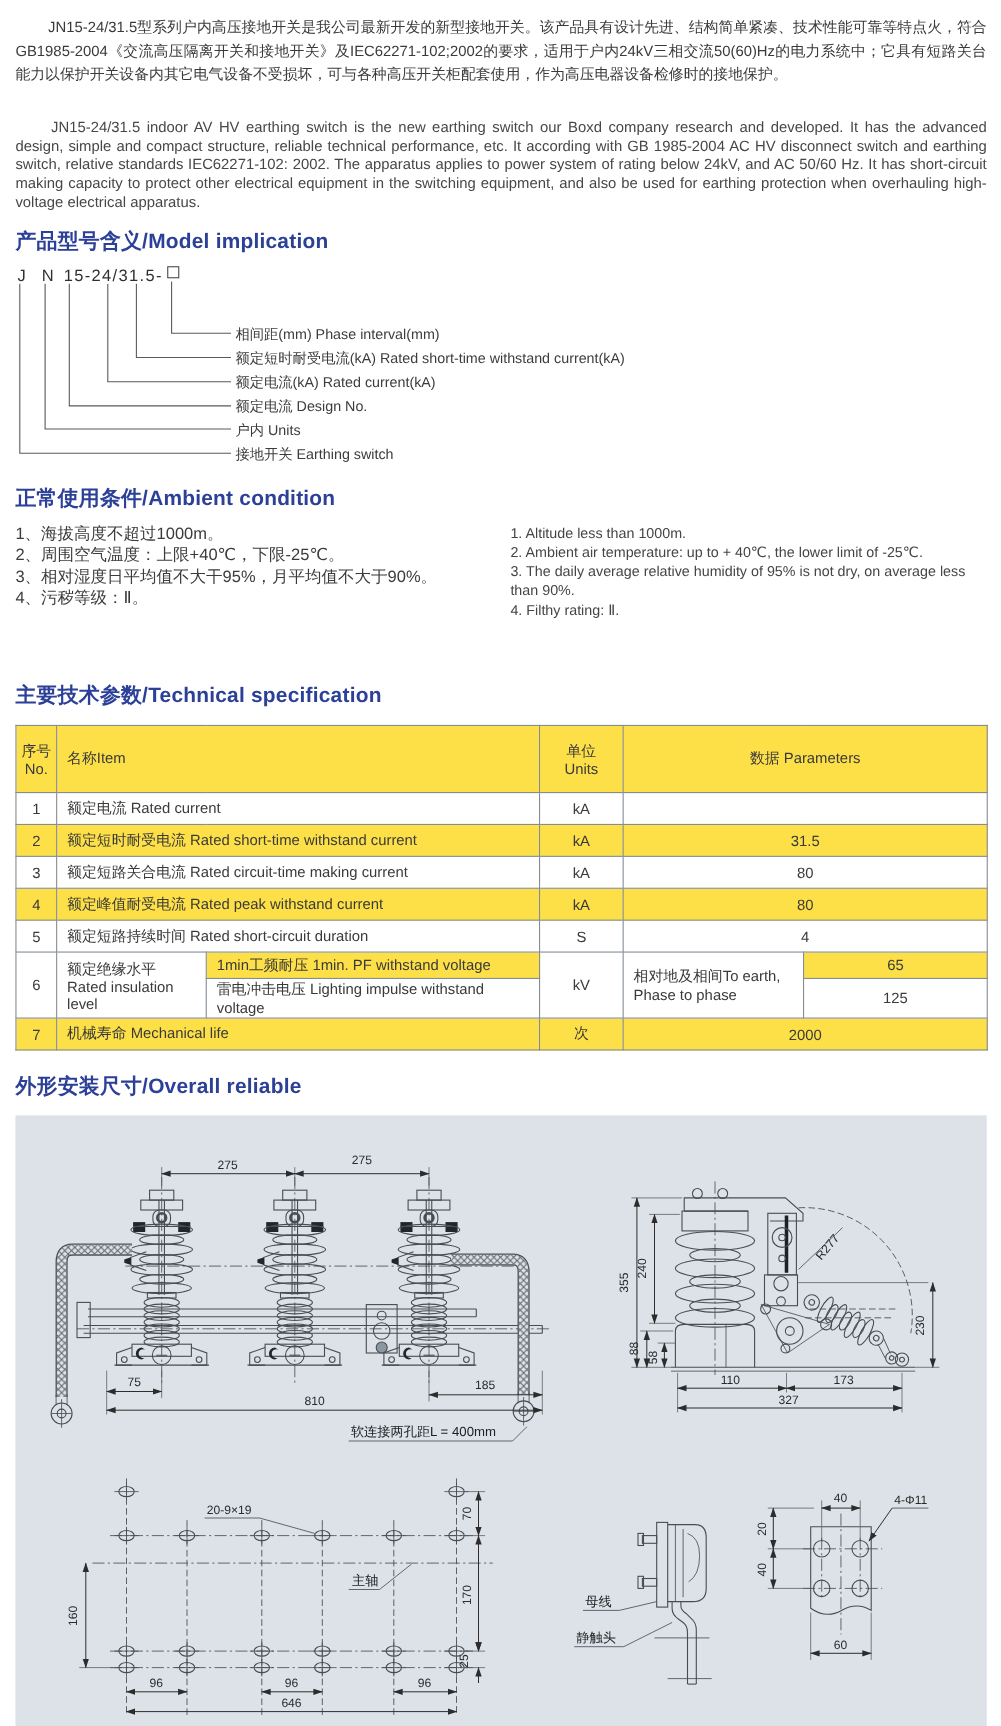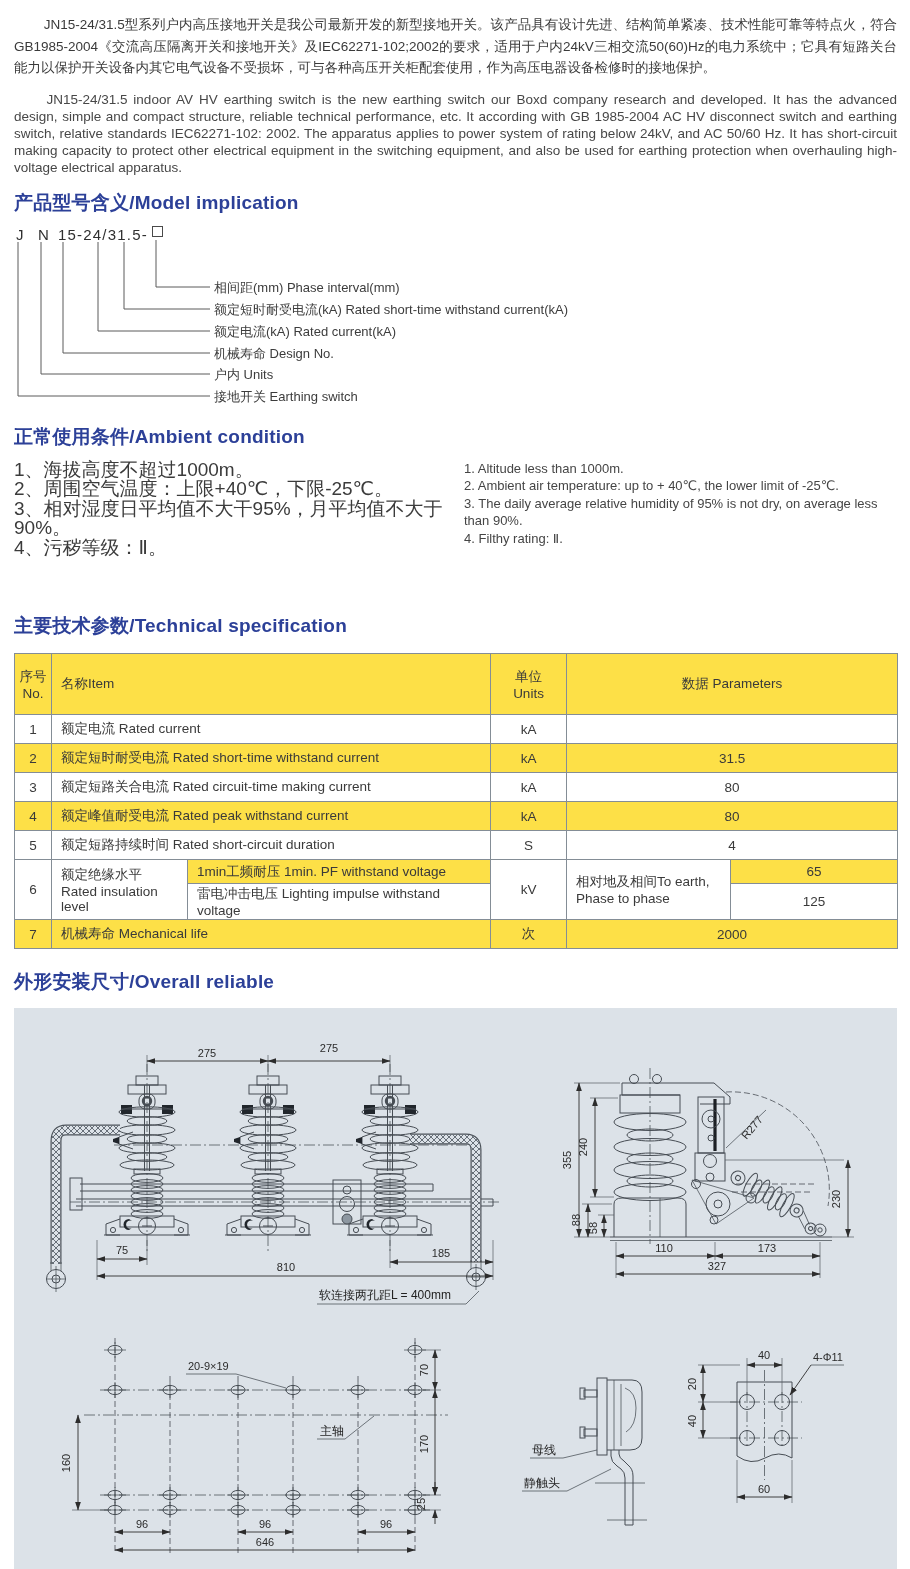--- a/index.html
+++ b/index.html
@@ -1,32 +1,32 @@
 <!DOCTYPE html>
 <html><head>
 <meta charset="utf-8">
 <style>
   html,body{margin:0;padding:0;background:#fff;}
   body{width:910px;font-family:"Liberation Sans","DejaVu Sans",sans-serif;color:#3b3b3b;}
   .page{padding:6px 13px 4px 14px;}
   h2.sec{margin:0;font-size:19px;font-weight:700;color:#2c4098;letter-spacing:.2px;}
   #sec1{margin-top:2px;}
   p.cn{margin:8px 0 0;font-size:13.5px;line-height:21.5px;text-align:justify;text-indent:2.2em;color:#3a3a3a;}
-  p.en{margin:12px 0 0;font-size:13.5px;line-height:17px;text-align:justify;text-indent:2.4em;color:#474747;}
+  p.en{margin:28px 0 0;font-size:13.5px;line-height:17px;text-align:justify;text-indent:2.4em;color:#474747;}
   #sec2{margin-top:14px;}
   .model{position:relative;height:186px;margin-top:10px;}
   .mcode{position:absolute;top:0;left:0;height:16px;font-size:15px;color:#2f2f2f;width:220px;}
   .mcode span{position:absolute;top:0;white-space:nowrap;}
   .mbox{position:absolute;width:9px;height:9px;border:1px solid #4a4a4a;top:3px;left:138px;}
   svg.mlines{position:absolute;left:0;top:0;}
   .mlabel{position:absolute;left:200px;font-size:13px;white-space:nowrap;color:#3c3c3c;}
   #sec3{margin-top:12px;}
   .amb{display:flex;margin-top:10px;}
   .amb ul{list-style:none;margin:0;padding:0;}
-  .amb .cnl{width:450px;font-size:19px;line-height:19.5px;}
+  .amb .cnl{width:450px;font-size:15px;line-height:19.5px;}
   .amb .enl{flex:1;font-size:13px;line-height:17.5px;color:#454545;}
   #sec4{margin-top:56px;}
   table.spec{border-collapse:collapse;table-layout:fixed;width:883px;margin-top:14px;font-size:13.5px;color:#3a3a3a;}
   table.spec th,table.spec td{border:1px solid #848d96;font-weight:400;padding:1px 4px;}
   table.spec th{height:58px;}
   table.spec td{height:26px;}
   tr.h6 td{height:21px;}
   .c{text-align:center;}
   .l{text-align:left;padding-left:9px !important;}
   .b{background:#fde047;}
@@ -69,21 +69,21 @@
           <path d="M110 16 V83 H196"></path>
           <path d="M84 16 V105 H196"></path>
           <path d="M49 16 V127 H196"></path>
           <path d="M27 16 V148 H196"></path>
           <path d="M4 16 V170 H196"></path>
         </g>
       </svg>
       <div class="mlabel" style="top:53px">相间距(mm) Phase interval(mm)</div>
       <div class="mlabel" style="top:75px">额定短时耐受电流(kA) Rated short-time withstand current(kA)</div>
       <div class="mlabel" style="top:97px">额定电流(kA) Rated current(kA)</div>
-      <div class="mlabel" style="top:119px">机械寿命 Design No.</div>
+      <div class="mlabel" style="top:119px">额定电流 Design No.</div>
       <div class="mlabel" style="top:140px">户内 Units</div>
       <div class="mlabel" style="top:162px">接地开关 Earthing switch</div>
     </div>
   </section>
 
   <section id="sec3">
     <h2 class="sec">正常使用条件/Ambient condition</h2>
     <div class="amb">
       <ul class="cnl">
         <li>1、海拔高度不超过1000m。</li>

